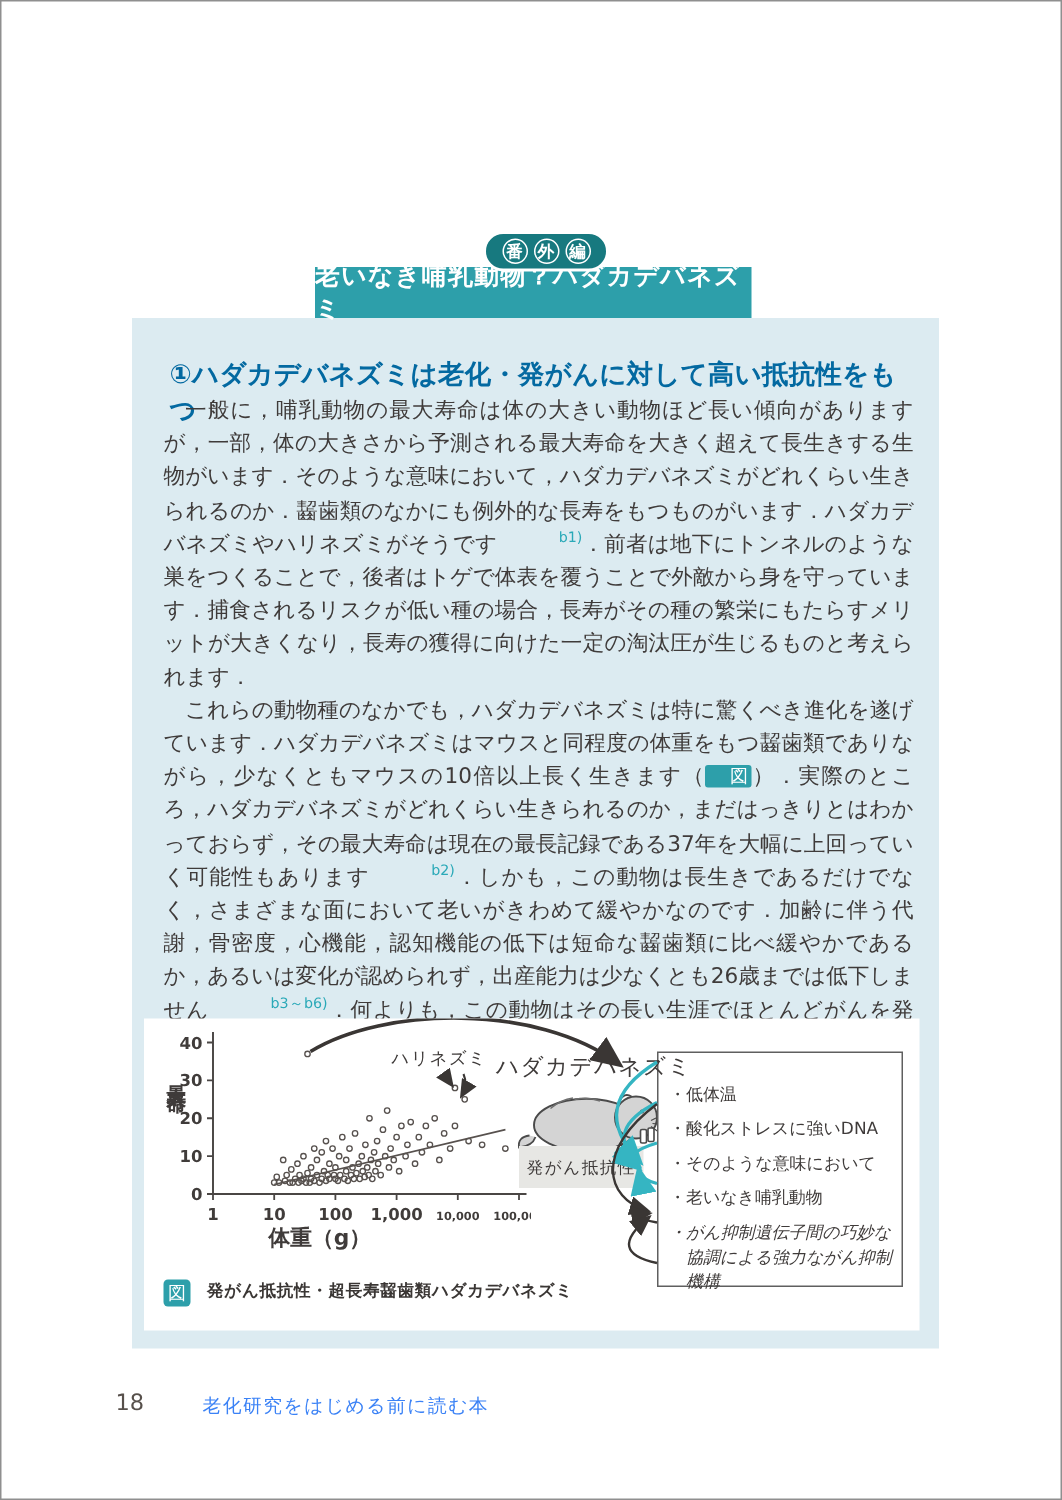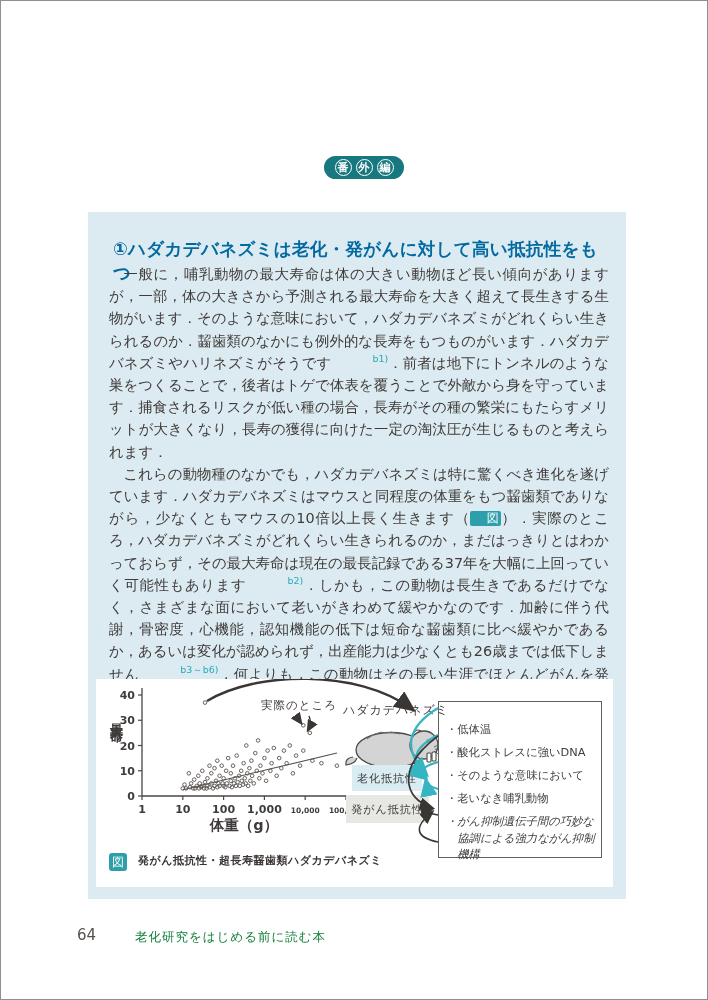--- a/index.html
+++ b/index.html
@@ -56,38 +56,38 @@
     position:absolute; left:95px; top:678px; width:517px; height:208px;
     background:#fff;
   }
   #scatter-svg { position:absolute; left:103px; top:682px; z-index:2; }
   .y-axis-label {
     position:absolute; left:106px; top:712px; height:84px;
     writing-mode:vertical-rl; text-orientation:upright;
     font-size:13px; font-weight:600; color:#3f3b3a; letter-spacing:2px; z-index:2;
   }
   .x-axis-label {
-    position:absolute; left:178px; top:815px; width:130px; text-align:center;
+    position:absolute; left:178px; top:815px; width:130px; text-align:left;
     font-size:14.5px; font-weight:600; color:#3f3b3a; z-index:2;
   }
   .hedgehog-label {
     position:absolute; left:260px; top:697px; width:80px;
     font-size:11.5px; color:#3f3b3a; letter-spacing:1px; z-index:3;
   }
   .molerat-label {
     position:absolute; left:328px; top:701px; width:134px; text-align:center;
-    font-size:12px; color:#3f3b3a; letter-spacing:1px; z-index:3;
+    font-size:15px; color:#3f3b3a; letter-spacing:1px; z-index:3;
   }
   #molerat-svg { position:absolute; left:340px; top:716px; z-index:2; }
   .tag-box {
     position:absolute; display:flex; align-items:center; justify-content:center;
     font-size:11px; font-weight:400; color:#3f3b3a; letter-spacing:1px; z-index:3;
   }
   .aging-box { left:351px; top:764px; width:70px; height:26px; background:#d8ecf2; }
-  .cancer-box { left:345px; top:794px; width:83px; height:28px; background:#e7e7e4; }
+  .cancer-box { left:345px; top:763px; width:83px; height:28px; background:#e7e7e4; }
 
   .traits-box {
     position:absolute; left:437px; top:700px; width:164px; height:157px;
     background:#fff; border:1px solid #5f5f5f; padding:20px 5px 5px 7px; z-index:2;
   }
   .traits-box ul { list-style:none; }
   .traits-box li {
     font-size:11.3px; line-height:16.5px; color:#3f3b3a;
     padding-left:1em; text-indent:-1em; margin-bottom:6.5px;
   }
@@ -103,33 +103,36 @@
     background:#2d9faa; color:#fff; border-radius:3px; font-size:12px;
     display:flex; align-items:center; justify-content:center; z-index:2;
   }
   .fig-caption {
     position:absolute; left:137px; top:852px; width:440px;
     font-size:11px; font-weight:bold; color:#3a3634; letter-spacing:0.5px; z-index:2;
   }
 
   
   .page-number { position:absolute; left:76px; top:925px; font-size:15px; color:#57504b; }
-  .footer-title { position:absolute; left:134px; top:928px; font-size:12.5px; color:#15803d; letter-spacing:1px; }
+  .footer-title { position:absolute; left:134px; top:928px; font-size:12.5px; color:#3b82f6; letter-spacing:1px; }
 </style>
 </head>
 <body>
 
 <div id="page">
 
   <div class="extra-badge">
     <span class="char">番</span>
     <span class="char">外</span>
     <span class="char">編</span>
   </div>
 
+  <div class="title-bar">
+    <span>老いなき哺乳動物？ハダカデバネズミ</span>
+  </div>
 
   <div class="panel"></div>
 
   <div class="section-heading">①ハダカデバネズミは老化・発がんに対して高い抵抗性をもつ</div>
 
   <div class="body-text">
     <p><span>一般に，哺乳動物の最大寿命は体の大きい動物ほど長い傾向がありますが，一部，体の大きさから予測される最大寿命を大きく超えて長生きする生物がいます．そのような意味において，ハダカデバネズミがどれくらい生きられるのか．齧歯類のなかにも例外的な長寿をもつものがいます．ハダカデバネズミやハリネズミがそうです</span><span class="ref-sup">b1)</span><span>．前者は地下にトンネルのような巣をつくることで，後者はトゲで体表を覆うことで外敵から身を守っています．捕食されるリスクが低い種の場合，長寿がその種の繁栄にもたらすメリットが大きくなり，長寿の獲得に向けた一定の淘汰圧が生じるものと考えられます．</span></p>
     <p><span>これらの動物種のなかでも，ハダカデバネズミは特に驚くべき進化を遂げています．ハダカデバネズミはマウスと同程度の体重をもつ齧歯類でありながら，少なくともマウスの10倍以上長く生きます（</span><span class="fig-inline-badge">図</span><span>）．実際のところ，ハダカデバネズミがどれくらい生きられるのか，まだはっきりとはわかっておらず，その最大寿命は現在の最長記録である37年を大幅に上回っていく可能性もあります</span><span class="ref-sup">b2)</span><span>．しかも，この動物は長生きであるだけでなく，さまざまな面において老いがきわめて緩やかなのです．加齢に伴う代謝，骨密度，心機能，認知機能の低下は短命な齧歯類に比べ緩やかであるか，あるいは変化が認められず，出産能力は少なくとも26歳までは低下しません</span><span class="ref-sup">b3～b6)</span><span>．何よりも，この動物はその長い生涯でほとんどがんを発症することがありません</span><span class="ref-sup">b5)</span><span>．（67ページへ続く）</span></p>
   </div>
 
@@ -255,21 +258,21 @@
       <circle cx="217.4" cy="80.2" r="1.8" fill="none" stroke="#57514e" stroke-width="0.9"></circle>
       <circle cx="232.9" cy="82.7" r="1.8" fill="none" stroke="#57514e" stroke-width="0.9"></circle>
       <circle cx="101.0" cy="19.6" r="1.8" fill="none" stroke="#57514e" stroke-width="0.9"></circle>
       <circle cx="199.3" cy="42.3" r="1.8" fill="none" stroke="#57514e" stroke-width="0.9"></circle>
       <circle cx="205.8" cy="49.9" r="1.8" fill="none" stroke="#57514e" stroke-width="0.9"></circle>
     </svg>
 
   <div class="y-axis-label">最大寿命</div>
   <div class="x-axis-label">体重（g）</div>
 
-  <div class="hedgehog-label">実際のところ</div>
+  <div class="hedgehog-label">ハリネズミ</div>
   <div class="molerat-label">ハダカデバネズミ</div>
 
   <svg id="molerat-svg" width="102" height="56" viewBox="0 0 102 56">
     <path d="M12,40 q-8,1 -7,8 q9,-1 11,-7" fill="#d4d4d4" stroke="#4a4a4a" stroke-width="1.2"></path>
     <ellipse cx="50" cy="33" rx="35" ry="17.5" fill="#d4d4d4" stroke="#4a4a4a" stroke-width="1.3"></ellipse>
     <circle cx="83" cy="28" r="14" fill="#d4d4d4" stroke="#4a4a4a" stroke-width="1.3"></circle>
     <path d="M72,17 q3,-6 8,-3" fill="none" stroke="#4a4a4a" stroke-width="1.2"></path>
     <circle cx="87" cy="24" r="1.4" fill="#4a4a4a"></circle>
     <path d="M26,22 q7,-6 15,-7 M42,16 q9,-2 17,1" fill="none" stroke="#6e6e6e" stroke-width="1"></path>
     <path d="M34,50 l2,4 l5,0 M54,51 l1,4 l6,0 M72,45 l3,4 l5,0" fill="none" stroke="#4a4a4a" stroke-width="1.2"></path>
@@ -308,16 +311,16 @@
     <path d="M342,83 Q318,90 329,99" fill="none" stroke="#35b5c2" stroke-width="2.2" marker-end="url(#ah-teal)"></path>
     <path d="M342,110 Q331,107 330,102" fill="none" stroke="#35b5c2" stroke-width="2.2" marker-end="url(#ah-teal)"></path>
     <path d="M342,57 C300,88 308,120 335,128" fill="none" stroke="#3a3634" stroke-width="1.6" marker-end="url(#ah-dark)"></path>
     <path d="M342,136 Q320,132 336,130" fill="none" stroke="#3a3634" stroke-width="1.6" marker-end="url(#ah-dark)"></path>
     <path d="M342,163 Q308,156 336,133" fill="none" stroke="#3a3634" stroke-width="1.6" marker-end="url(#ah-dark)"></path>
   </svg>
 
   <div class="fig-caption-badge">図</div>
   <div class="fig-caption">発がん抵抗性・超長寿齧歯類ハダカデバネズミ</div>
 
-  <div class="page-number">64</div>
+  <div class="page-number">18</div>
   <div class="footer-title">老化研究をはじめる前に読む本</div>
 
 </div>
 
 </body></html>

